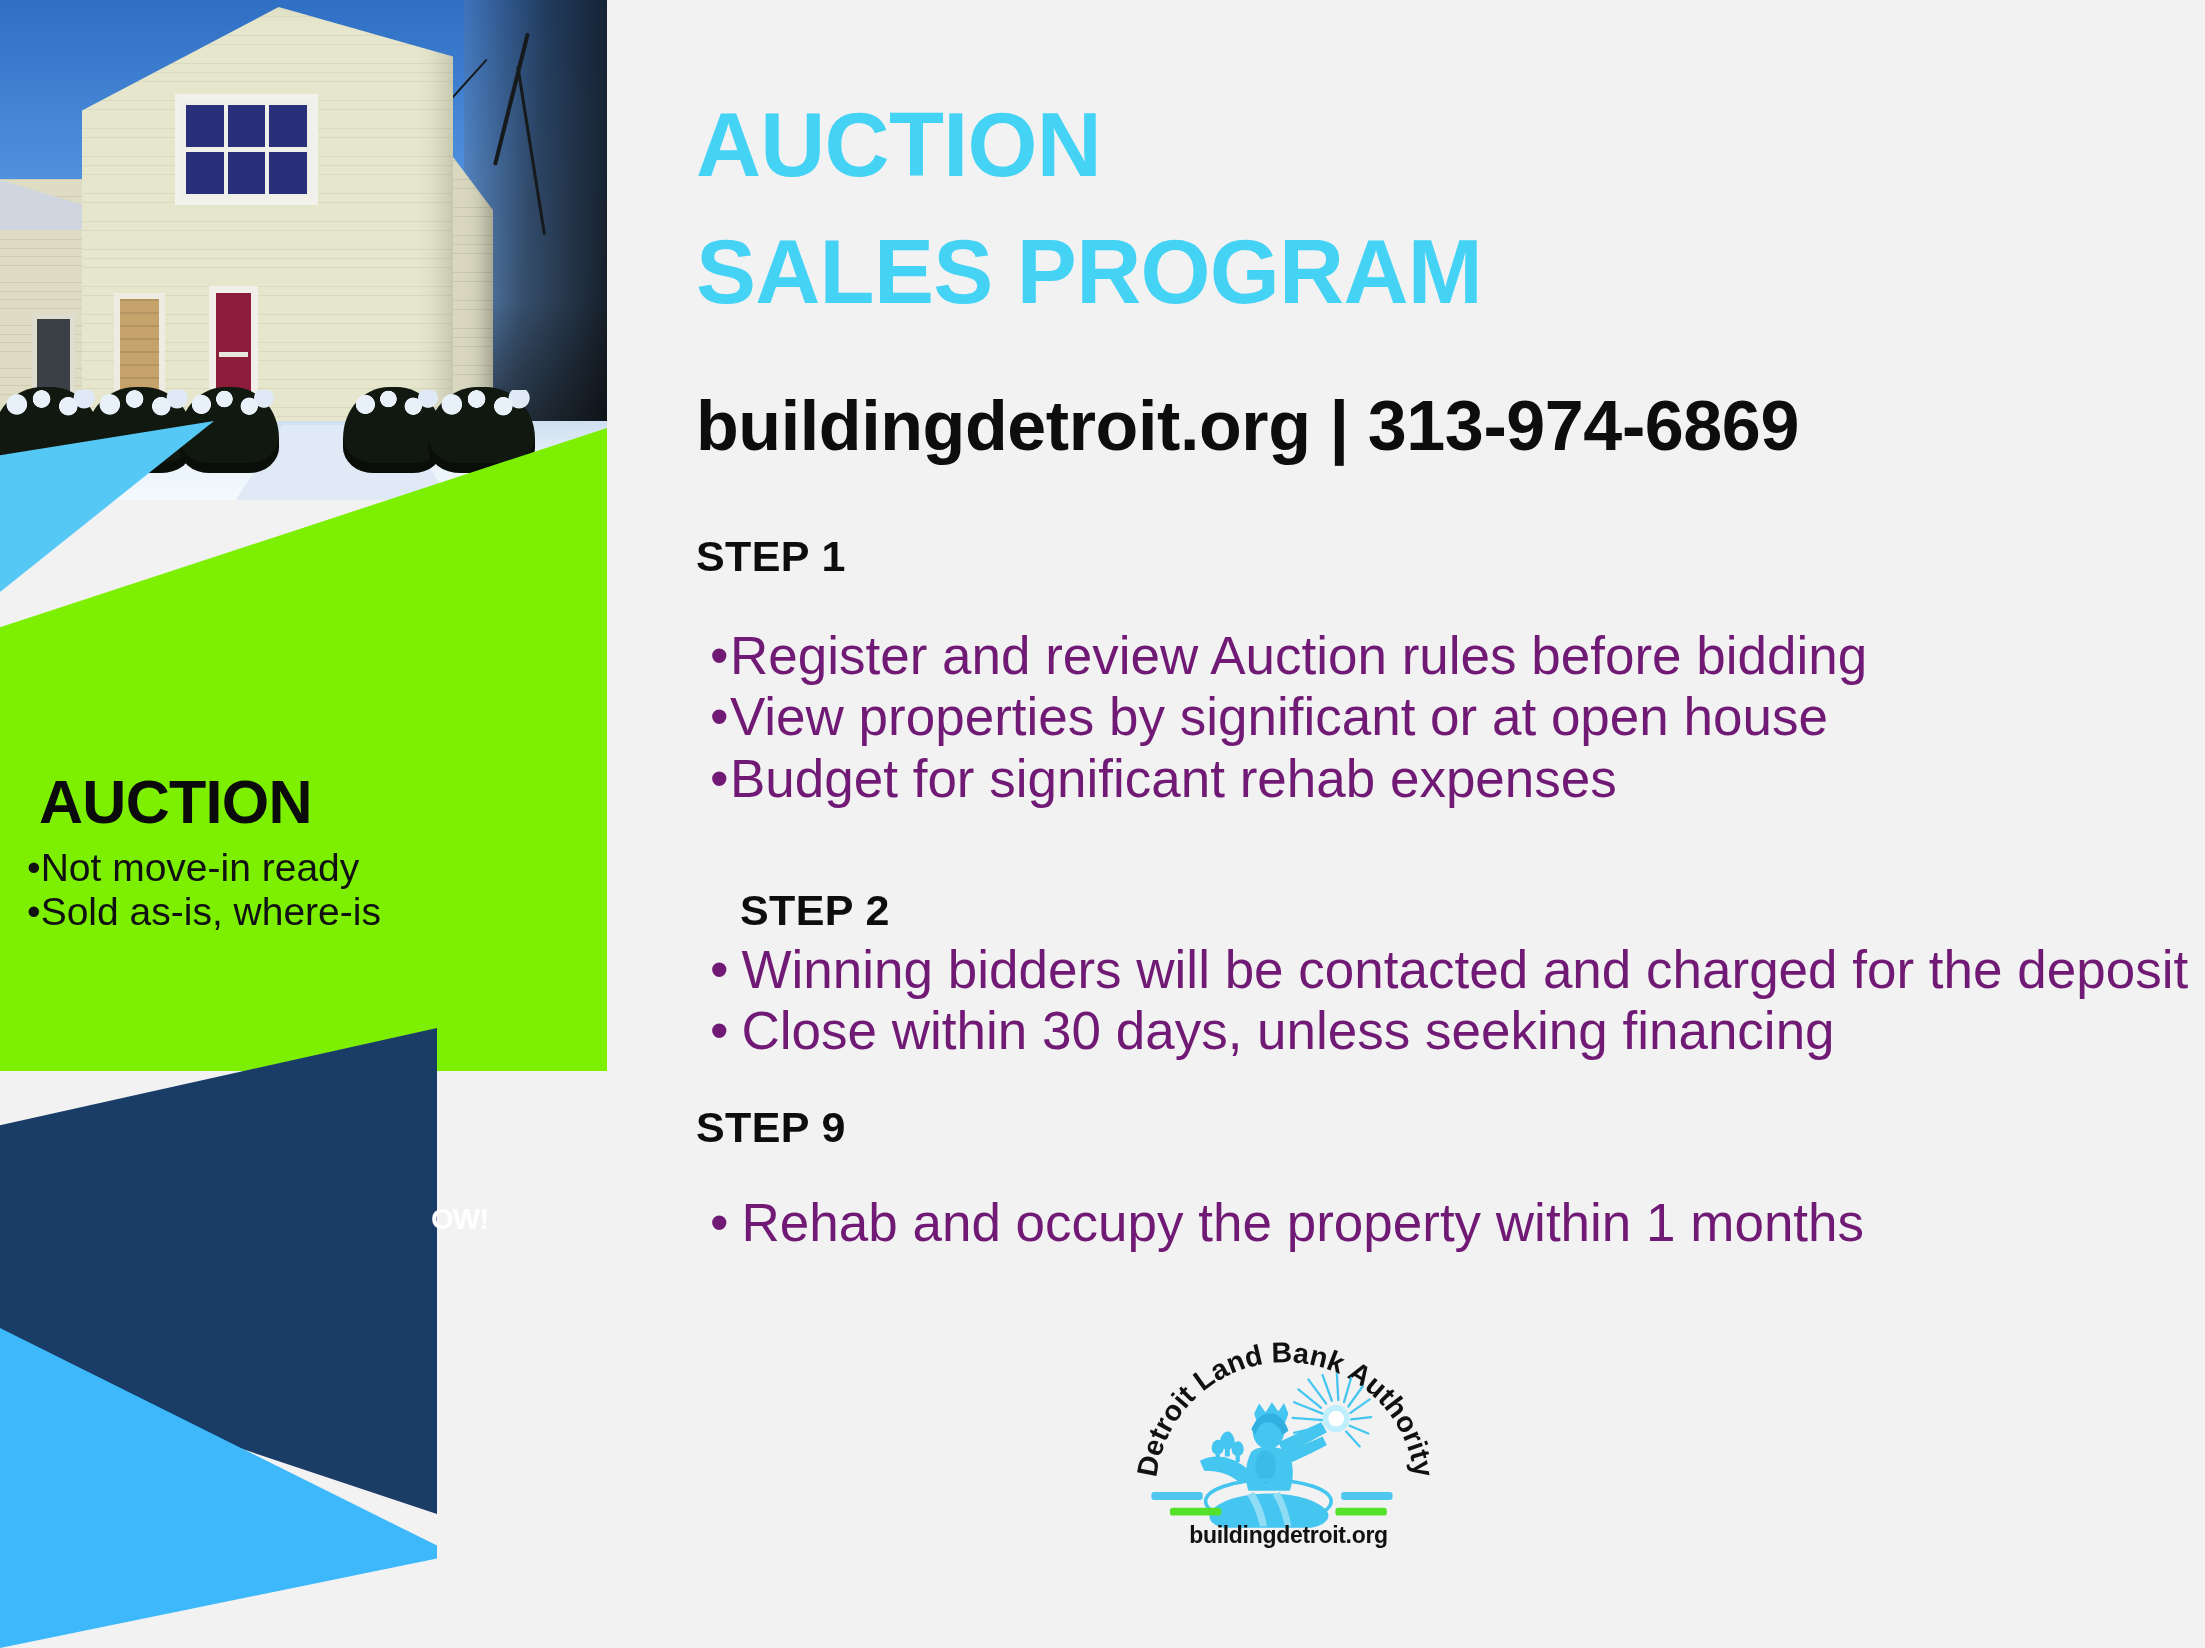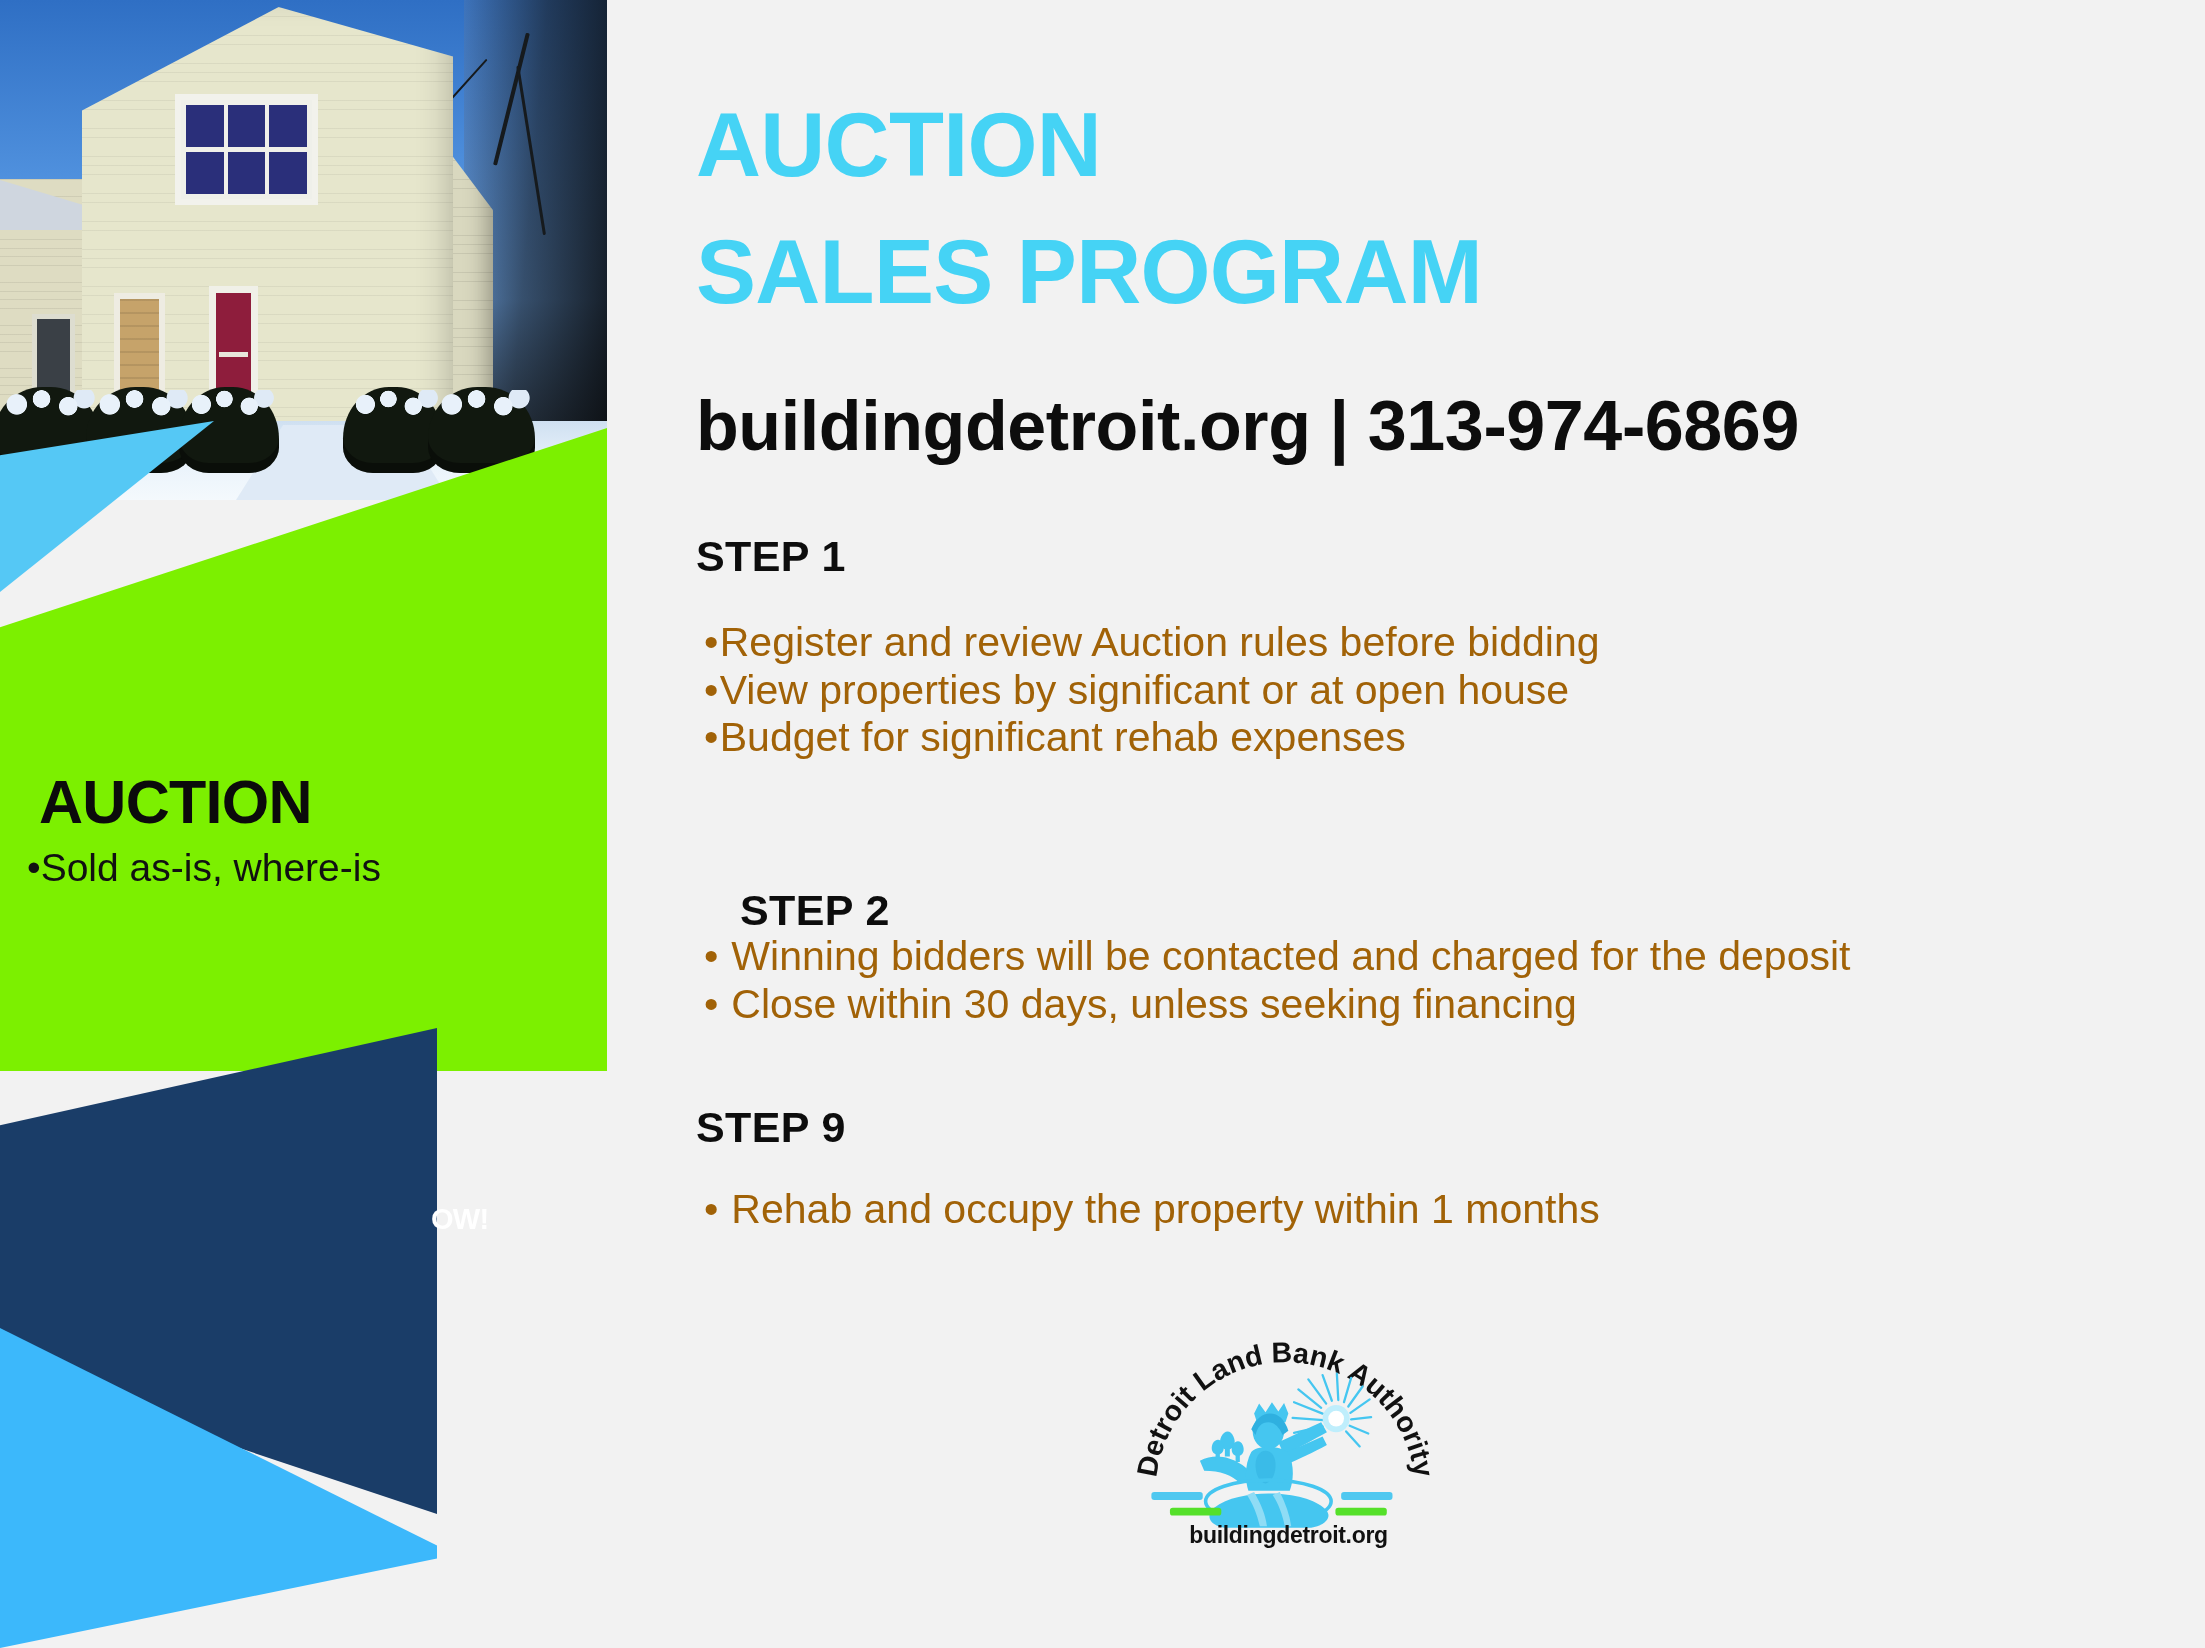--- a/index.html
+++ b/index.html
@@ -245,25 +245,25 @@
     position: absolute;
     left: 0;
     color: #0d0d0d;
     font-weight: 700;
     font-size: 43px;
     letter-spacing: 0.4px;
   }
   .step-list {
     position: absolute;
     left: 0;
-    margin: 8px;
+    margin: 14px;
     padding: 0;
     list-style: none;
-    color: #a16207;
-    font-size: 41px;
+    color: #701a75;
+    font-size: 53px;
     line-height: 1.16;
     font-weight: 400;
   }
   .step-list li { white-space: nowrap; }
   .step-list.tight li .b { margin-right: 1.4px; }
   .step-list.loose li .b { margin-right: 13px; }
 
   .s1-head { top: 532px; }
   .s1-list { top: 611px; }
   .s2-head { top: 886px; margin-left: 44px; }
@@ -330,20 +330,21 @@
       <div class="bush" style="left:86px; width:107px;"></div>
       <div class="bush" style="left:179px; width:100px;"></div>
       <div class="bush" style="left:343px; width:100px;"></div>
       <div class="bush" style="left:428px; width:107px;"></div>
     </div>
 
     <div class="shape shape-cyan-top"></div>
     <div class="shape shape-green">
       <div style="position:absolute; left:39px; top:339px; color:#0b0b0b; font-weight:700; font-size:61px; letter-spacing:-0.7px;">AUCTION</div>
       <ul style="position:absolute; left:27px; top:418px; margin:0; padding:0; list-style:none; color:#111; font-size:39px; line-height:1.12;">
+        <li><span>•</span><span>Not move-in ready</span></li>
         <li><span>•</span><span>Sold as-is, where-is</span></li>
       </ul>
     </div>
     <div class="shape shape-navy"></div>
     <div class="shape shape-cyan-bottom"></div>
 
     <div class="now-text">OW!</div>
   </div>
 
   <div class="content">

